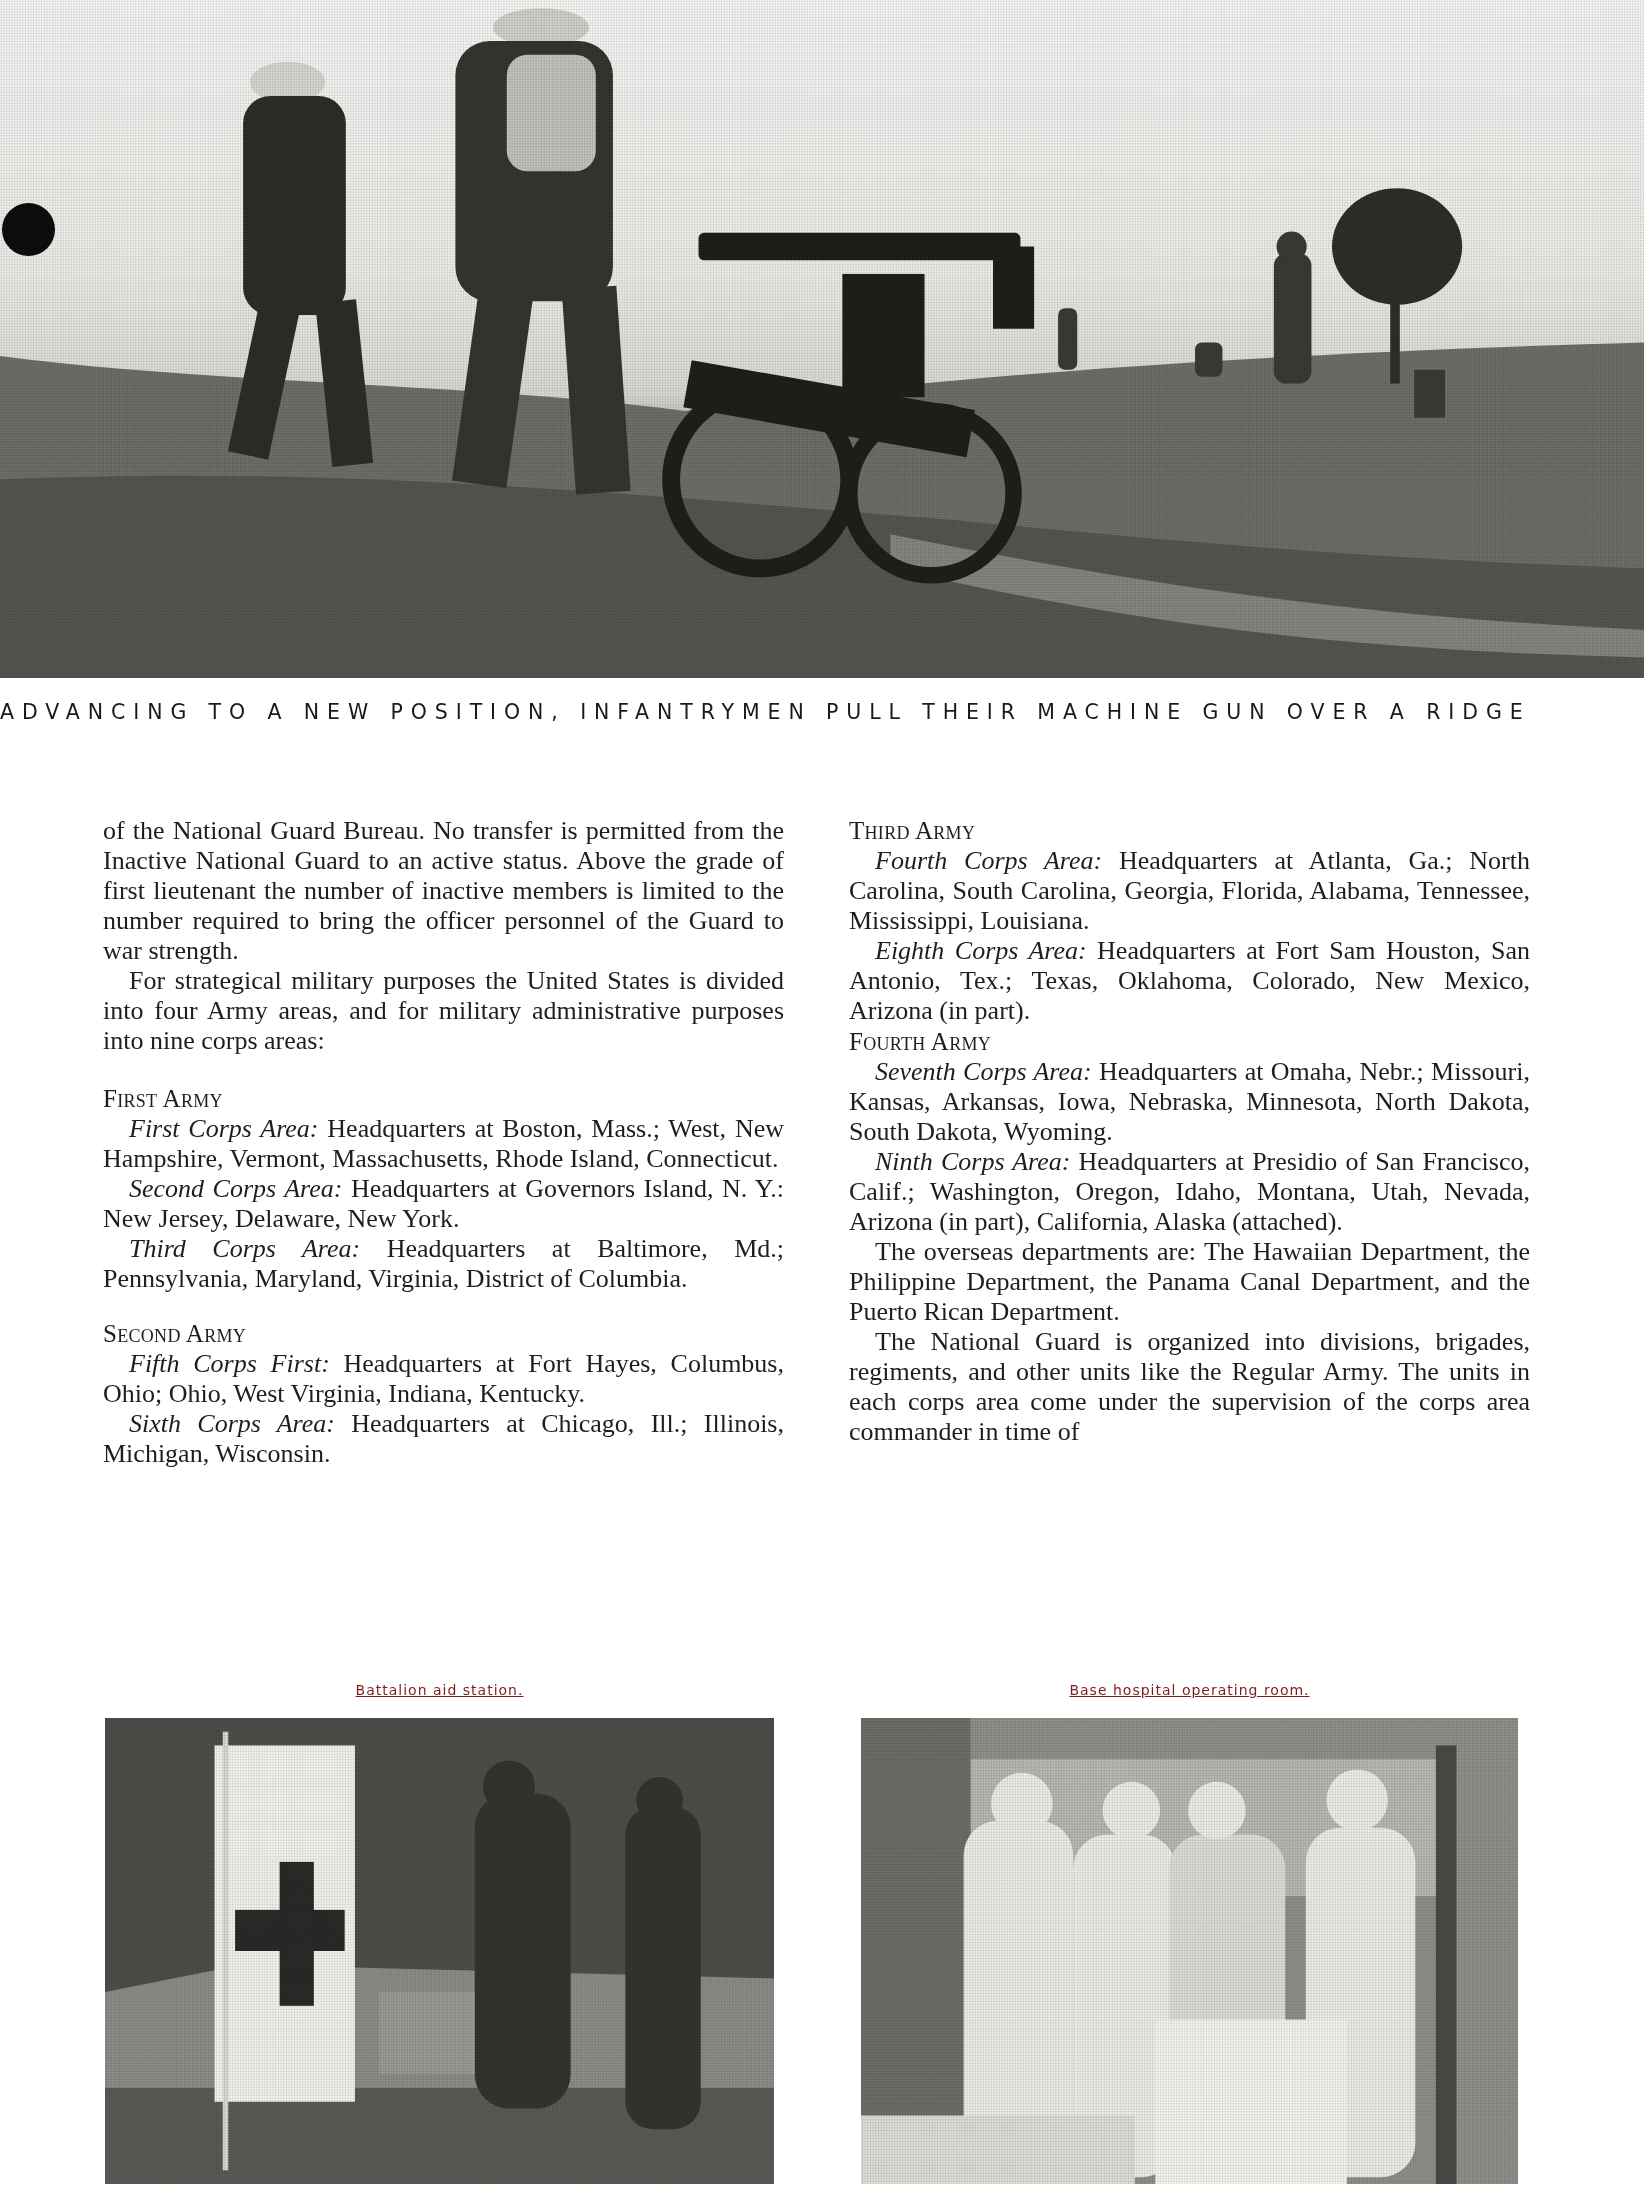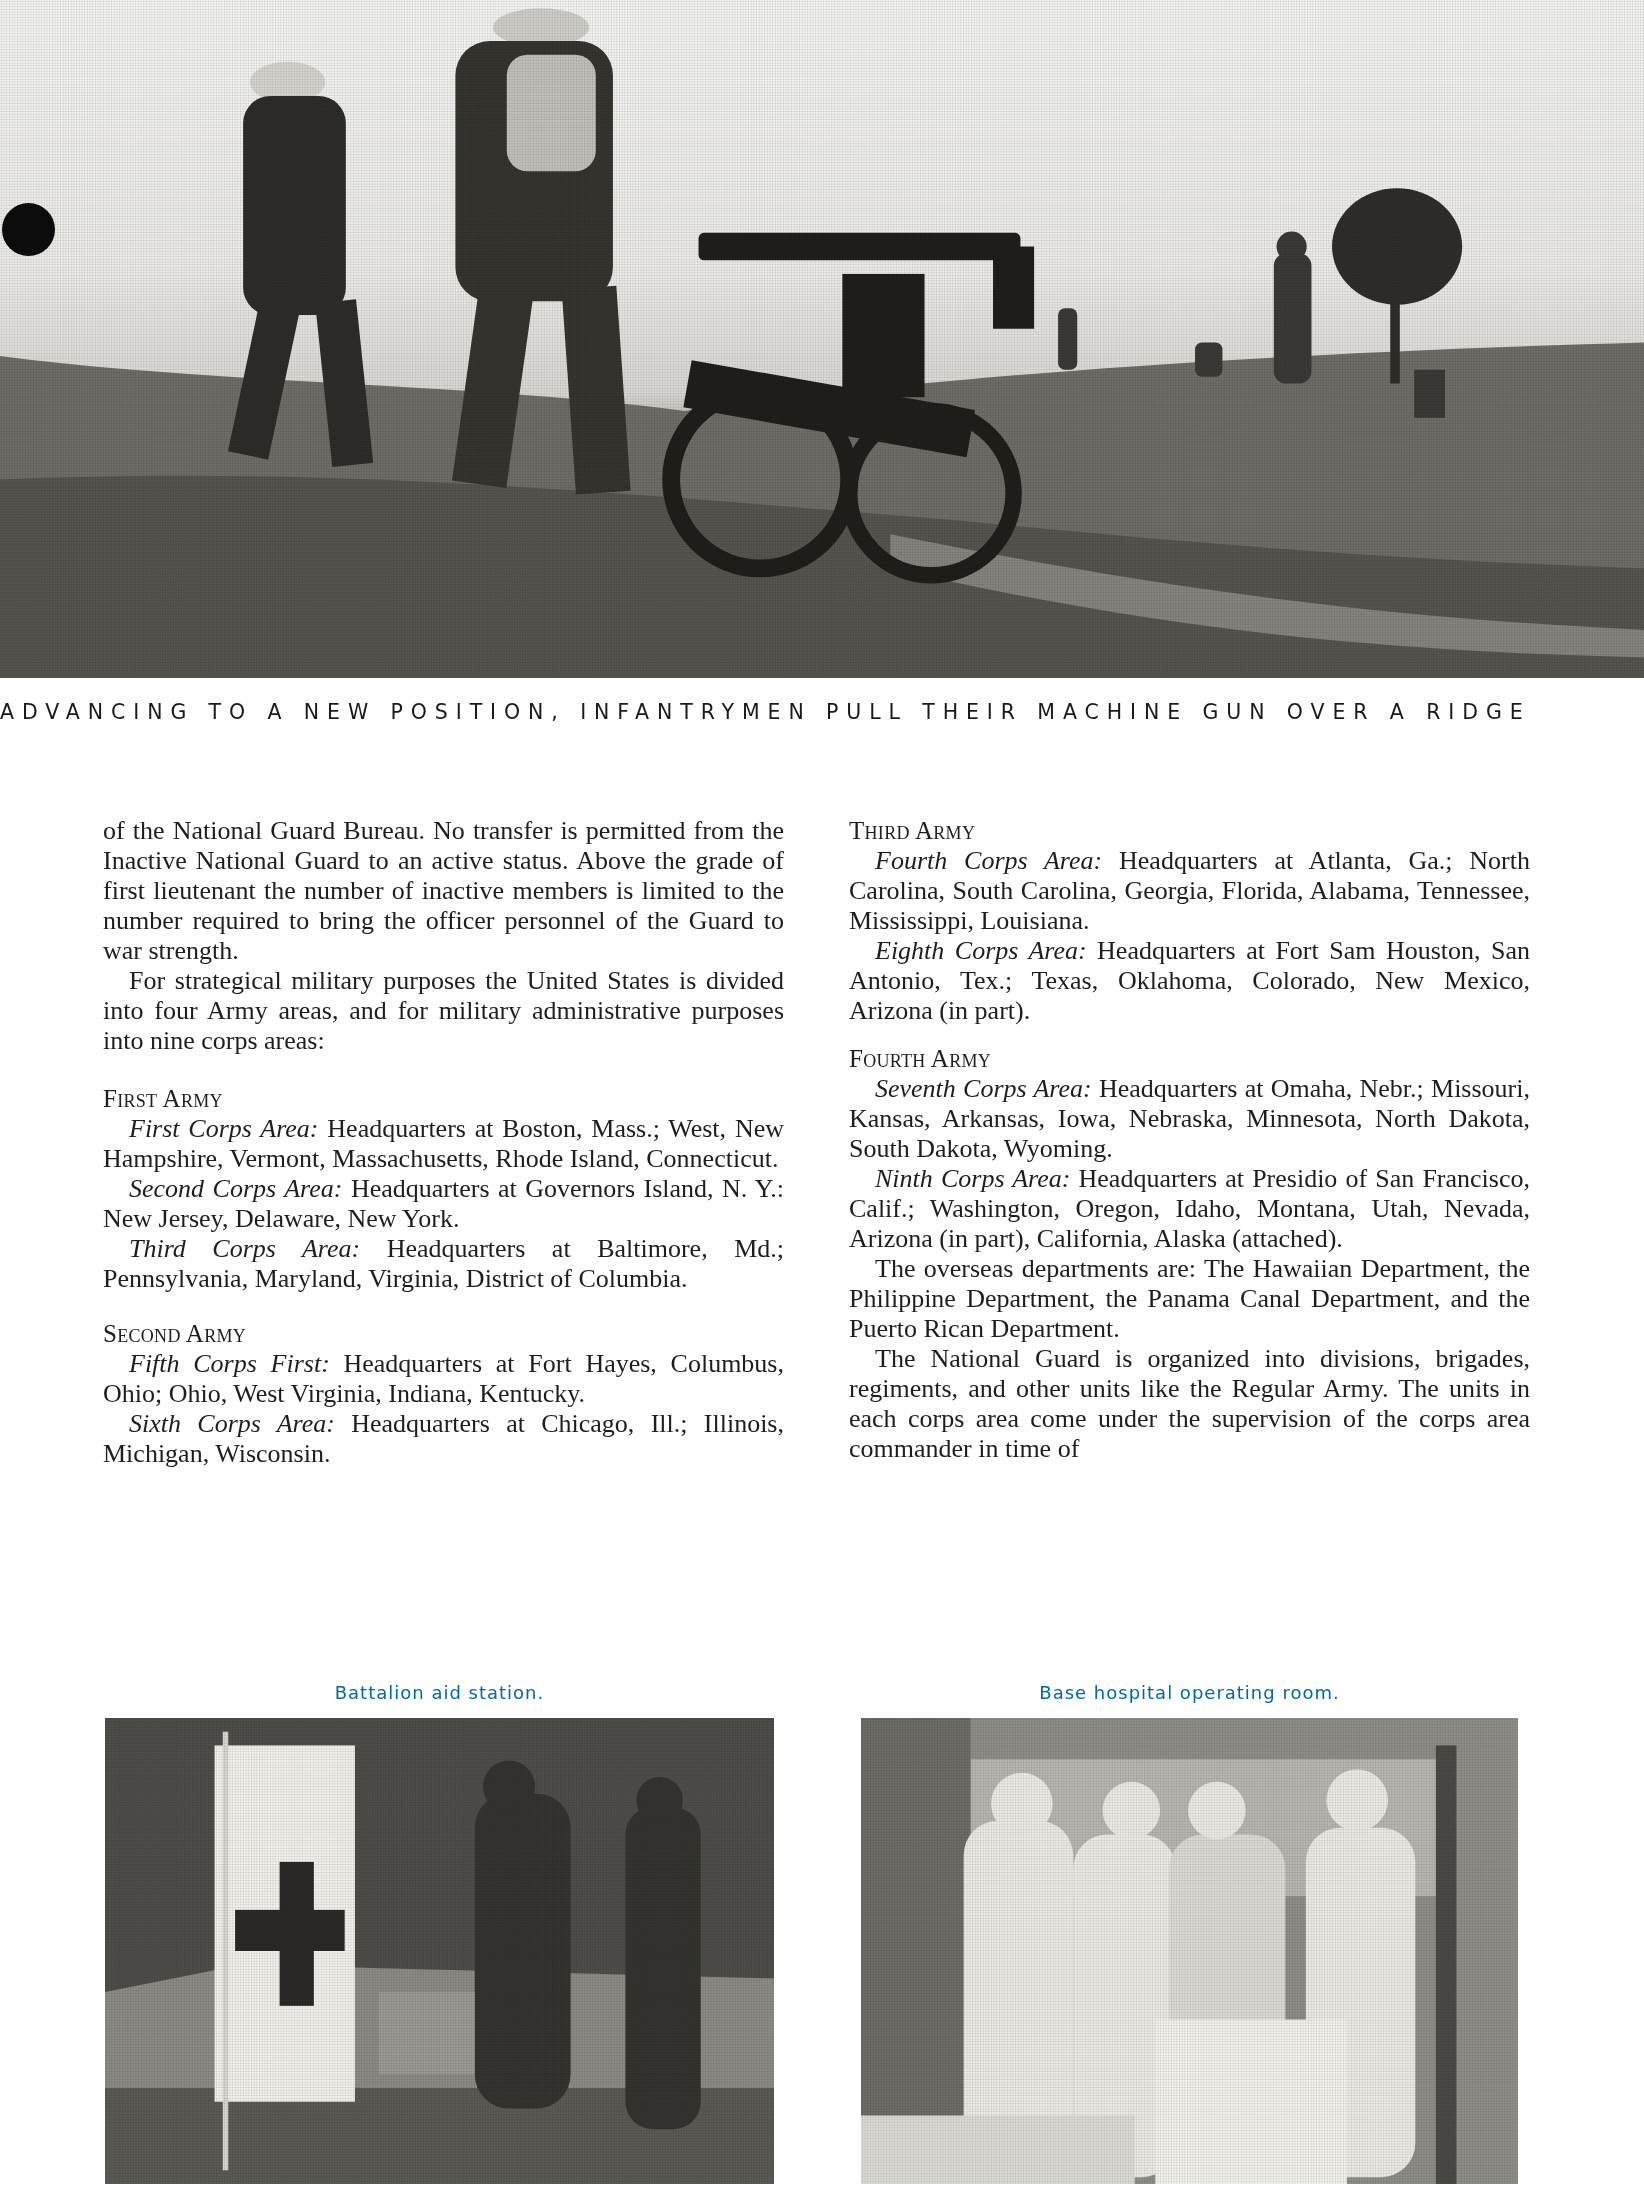--- a/index.html
+++ b/index.html
@@ -22,21 +22,21 @@
     .col-left { left: 103px; }
     .col-right { left: 849px; }
     .col p { margin: 0; }
     .col p.indent { text-indent: 26px; }
     .col .army { text-align: left; font-variant: small-caps; margin: 15px 0 0 0; font-size: 25px; letter-spacing: 0.3px; }
     .col .army.first { margin-top: 0; }
     .col .corps { text-indent: 26px; }
     .col .corps i { font-style: italic; }
 
     
-    .sub-caption { position: absolute; top: 1682px; font-family: "DejaVu Sans", "Liberation Sans", sans-serif; font-size: 18px; letter-spacing: 1px; color: #0369a1; text-align: center; }
+    .sub-caption { position: absolute; top: 1682px; font-family: "DejaVu Sans", "Liberation Sans", sans-serif; font-size: 14px; letter-spacing: 1px; color: #7f1d1d; text-align: center; text-decoration: underline; }
     .sub-caption.left { left: 105px; width: 669px; }
     .sub-caption.right { left: 861px; width: 657px; }
 
     .photo { position: absolute; overflow: hidden; }
     .photo svg { position: absolute; left: 0; top: 0; width: 100%; height: 100%; }
     .photo-left { left: 105px; top: 1718px; width: 669px; height: 466px; background: #4b4a47; }
     .photo-right { left: 861px; top: 1718px; width: 657px; height: 466px; background: #9a9994; }
   </style>
 </head>
 <body>
@@ -103,21 +103,21 @@
   <div class="army" style="margin-top:25px">Second Army</div>
   <p class="corps"><i>Fifth Corps First:</i><span> Headquarters at Fort Hayes, Columbus, Ohio; Ohio, West Virginia, Indiana, Kentucky.</span></p>
   <p class="corps"><i>Sixth Corps Area:</i><span> Headquarters at Chicago, Ill.; Illinois, Michigan, Wisconsin.</span></p>
 </div>
 
 <div class="col col-right">
   <div class="army first">Third Army</div>
   <p class="corps"><i>Fourth Corps Area:</i><span> Headquarters at Atlanta, Ga.; North Carolina, South Carolina, Georgia, Florida, Alabama, Tennessee, Mississippi, Louisiana.</span></p>
   <p class="corps"><i>Eighth Corps Area:</i><span> Headquarters at Fort Sam Houston, San Antonio, Tex.; Texas, Oklahoma, Colorado, New Mexico, Arizona (in part).</span></p>
 
-  <div class="army" style="margin-top:18px">Fourth Army</div>
+  <div class="army" style="margin-top:1px">Fourth Army</div>
   <p class="corps"><i>Seventh Corps Area:</i><span> Headquarters at Omaha, Nebr.; Missouri, Kansas, Arkansas, Iowa, Nebraska, Minnesota, North Dakota, South Dakota, Wyoming.</span></p>
   <p class="corps"><i>Ninth Corps Area:</i><span> Headquarters at Presidio of San Francisco, Calif.; Washington, Oregon, Idaho, Montana, Utah, Nevada, Arizona (in part), California, Alaska (attached).</span></p>
 
   <p class="indent">The overseas departments are: The Hawaiian Department, the Philippine Department, the Panama Canal Department, and the Puerto Rican Department.</p>
   <p class="indent">The National Guard is organized into divisions, brigades, regiments, and other units like the Regular Army.  The units in each corps area come under the supervision of the corps area commander in time of</p>
 </div>
 
 <div class="sub-caption left">Battalion aid station.</div>
 <div class="sub-caption right">Base hospital operating room.</div>
 

